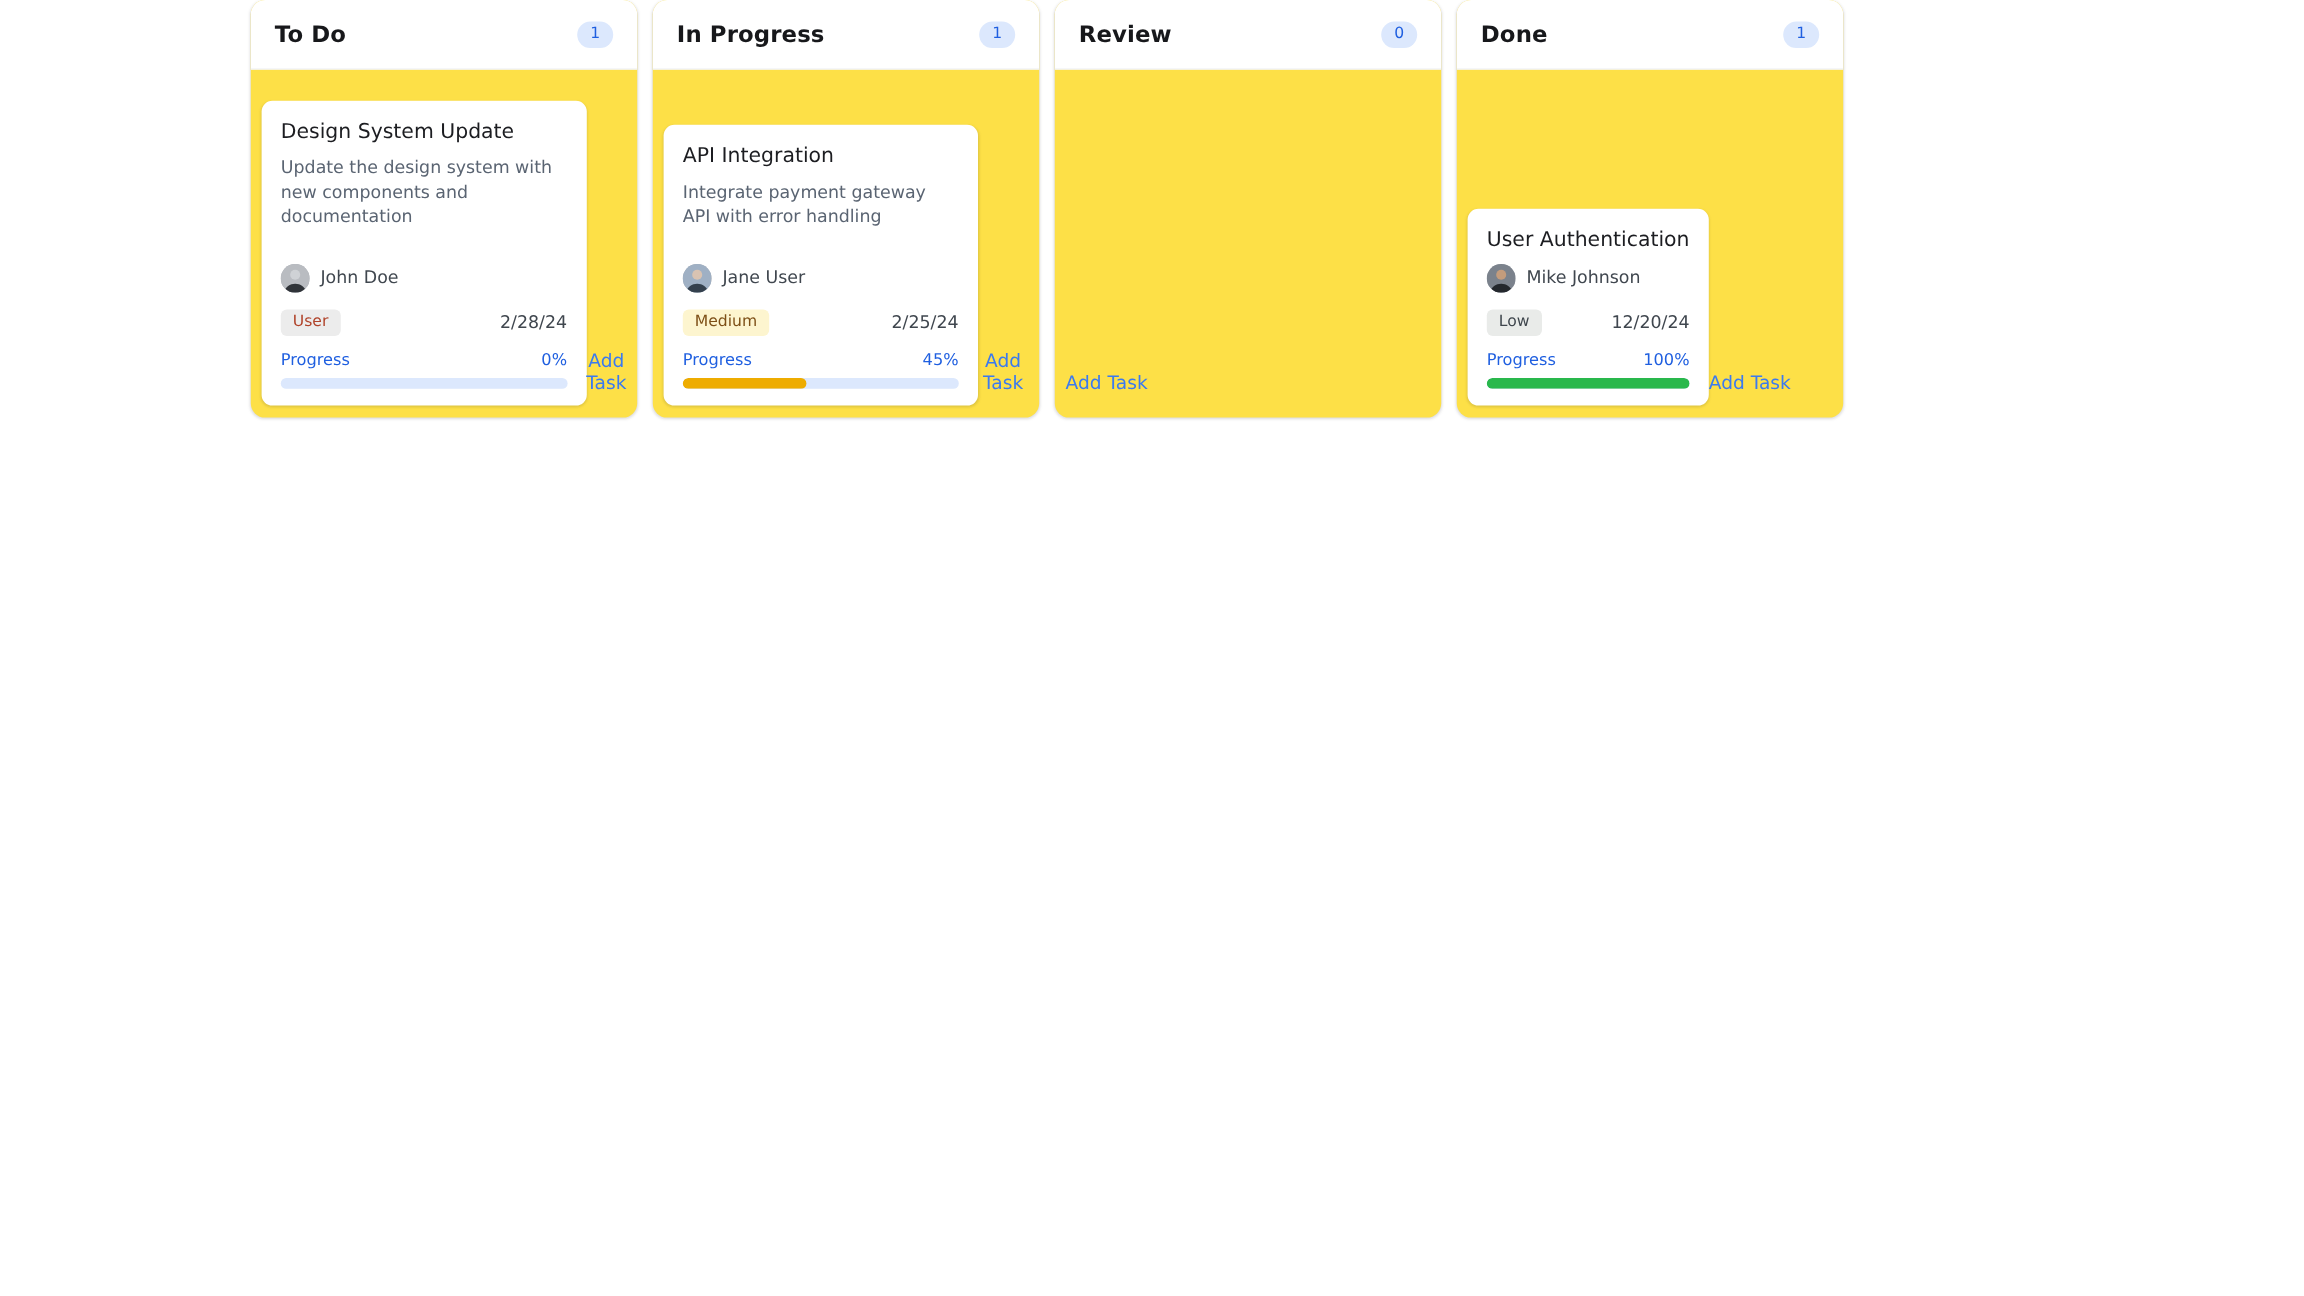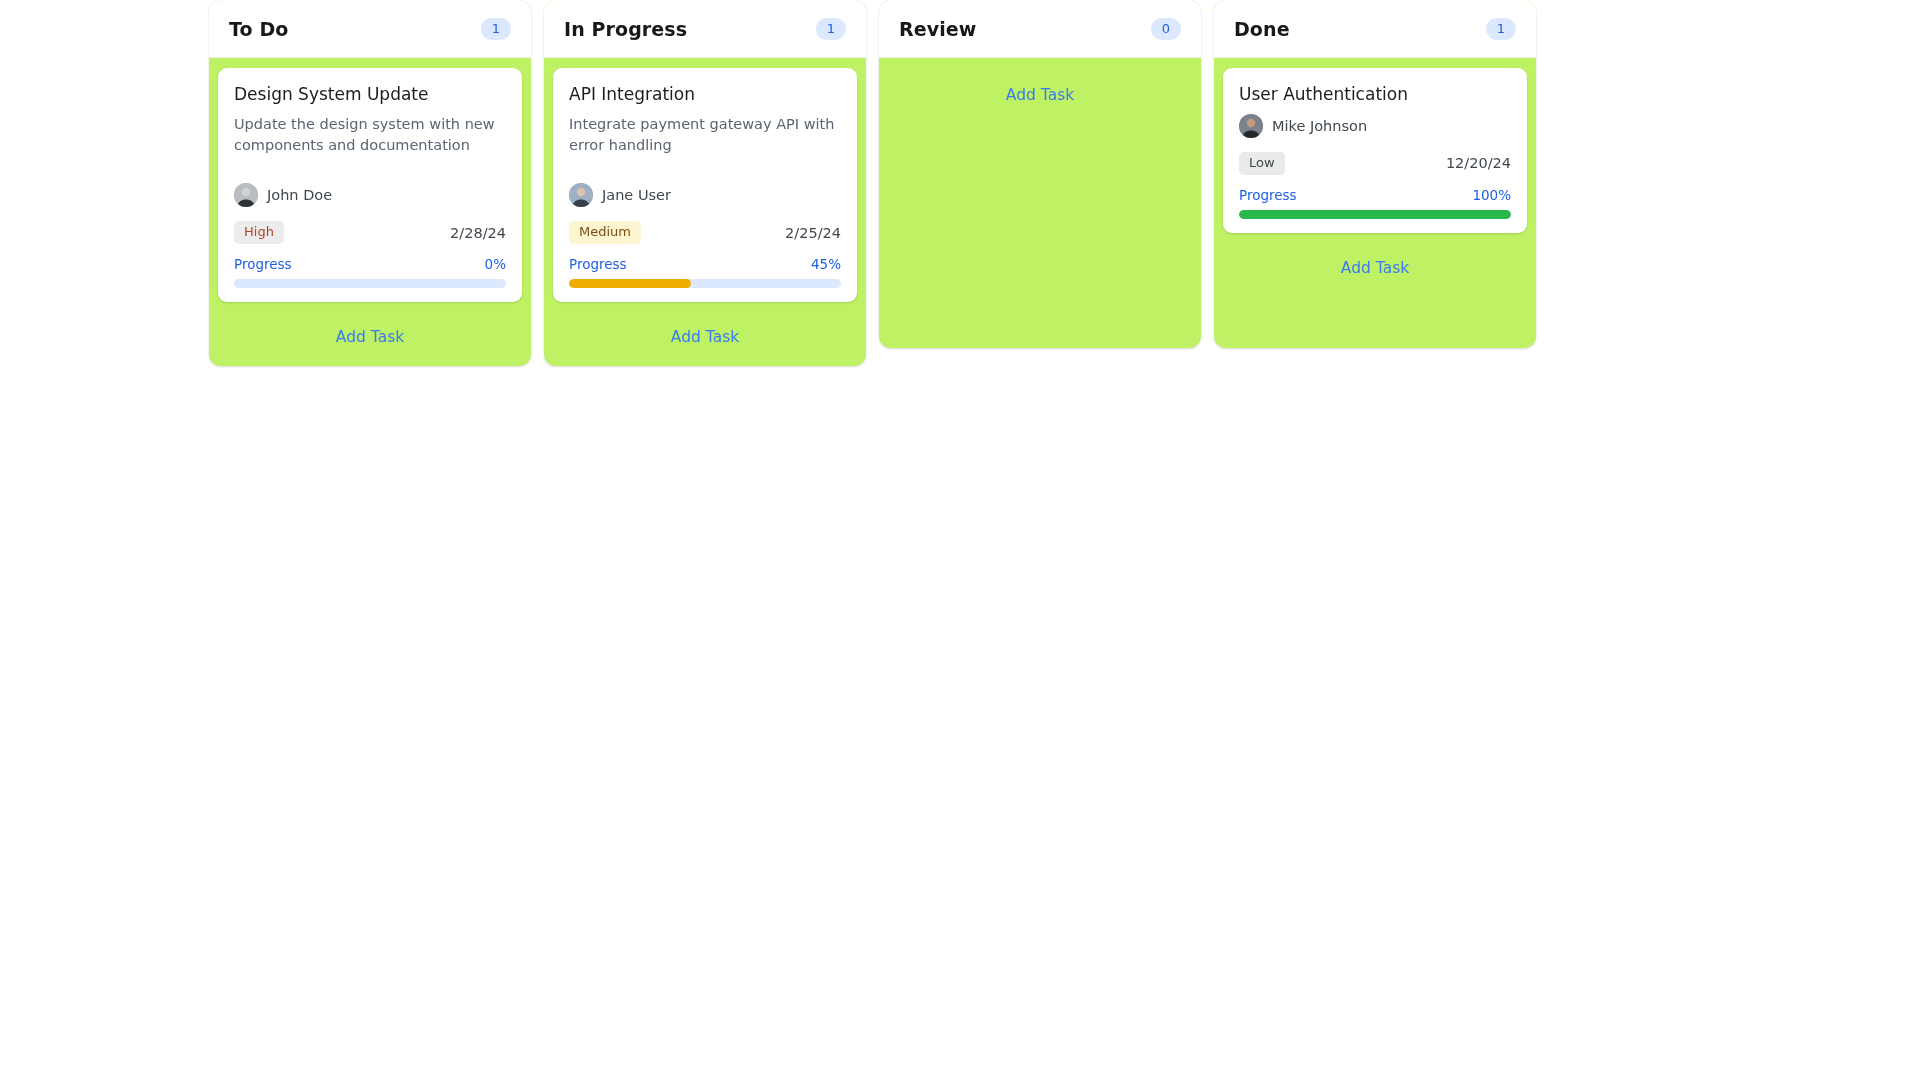--- a/index.html
+++ b/index.html
@@ -15,21 +15,21 @@
   .board {
     display: flex;
     align-items: flex-start;
     gap: 13px;
     padding: 0 0 0 209px;
   }
 
   
   .column {
     width: 322px;
-    background: #bef264;
+    background: #fde047;
     border-radius: 12px;
     box-shadow: 0 1px 3px rgba(16,24,40,.10), 0 1px 2px rgba(16,24,40,.06);
     overflow: hidden;
     display: flex;
     flex-direction: column;
     min-height: 348px;
   }
 
   .column-header {
     background: #ffffff;
@@ -60,21 +60,22 @@
     display: flex;
     align-items: center;
     justify-content: center;
     line-height: 1;
   }
 
   .column-body {
     flex: 1;
     padding: 10px 9px 0 9px;
     display: flex;
-    flex-direction: column;
+    flex-direction: row;
+    align-items: flex-end;
   }
 
   
   .card {
     background: #ffffff;
     border-radius: 9px;
     padding: 16px 16px 14px 16px;
     box-shadow: 0 1px 3px rgba(16,24,40,.10), 0 1px 2px rgba(16,24,40,.05);
     margin-bottom: 10px;
   }
@@ -195,21 +196,21 @@
             <div class="avatar">
               <svg viewBox="0 0 24 24" aria-hidden="true">
                 <rect width="24" height="24" fill="#b9bcc1"></rect>
                 <circle cx="12" cy="9" r="4.2" fill="#cfd2d6"></circle>
                 <path d="M2.5 24c1.4-5.2 5.1-7.6 9.5-7.6S20.1 18.8 21.5 24z" fill="#2f3338"></path>
               </svg>
             </div>
             <span class="assignee-name">John Doe</span>
           </div>
           <div class="meta-row">
-            <span class="priority high">High</span>
+            <span class="priority high">User</span>
             <span class="due-date">2/28/24</span>
           </div>
           <div class="progress-row">
             <span class="progress-label">Progress</span>
             <span class="progress-value">0%</span>
           </div>
           <div class="progress-track">
             <div class="progress-fill none" style="width: 0%;"></div>
           </div>
         </div>

